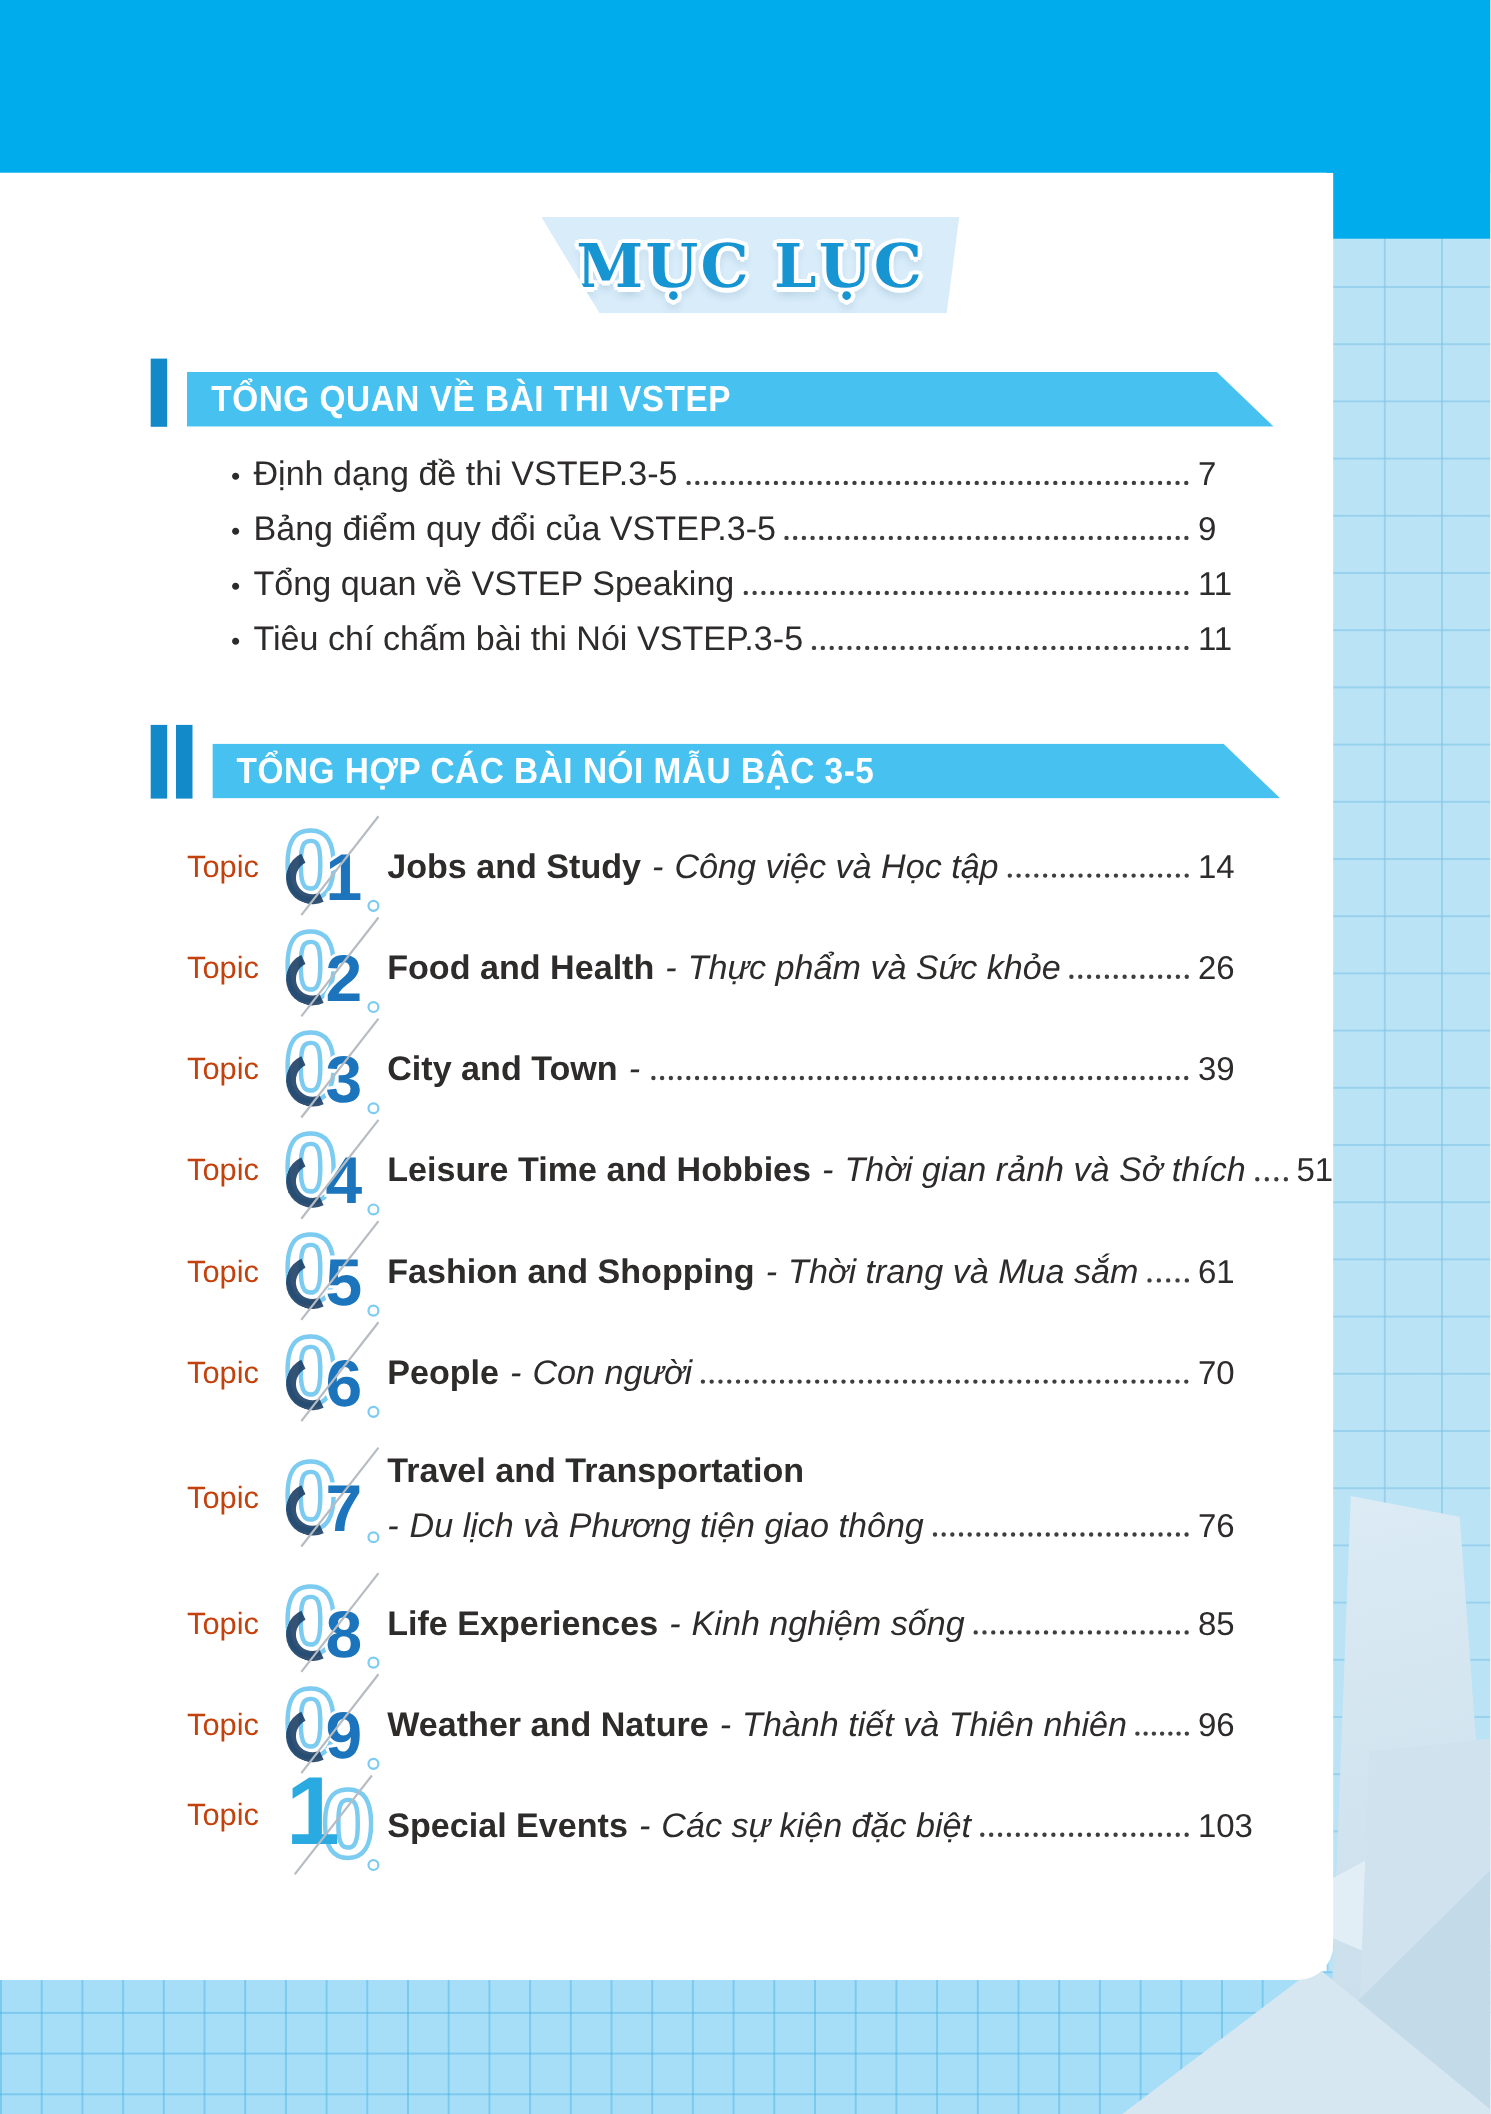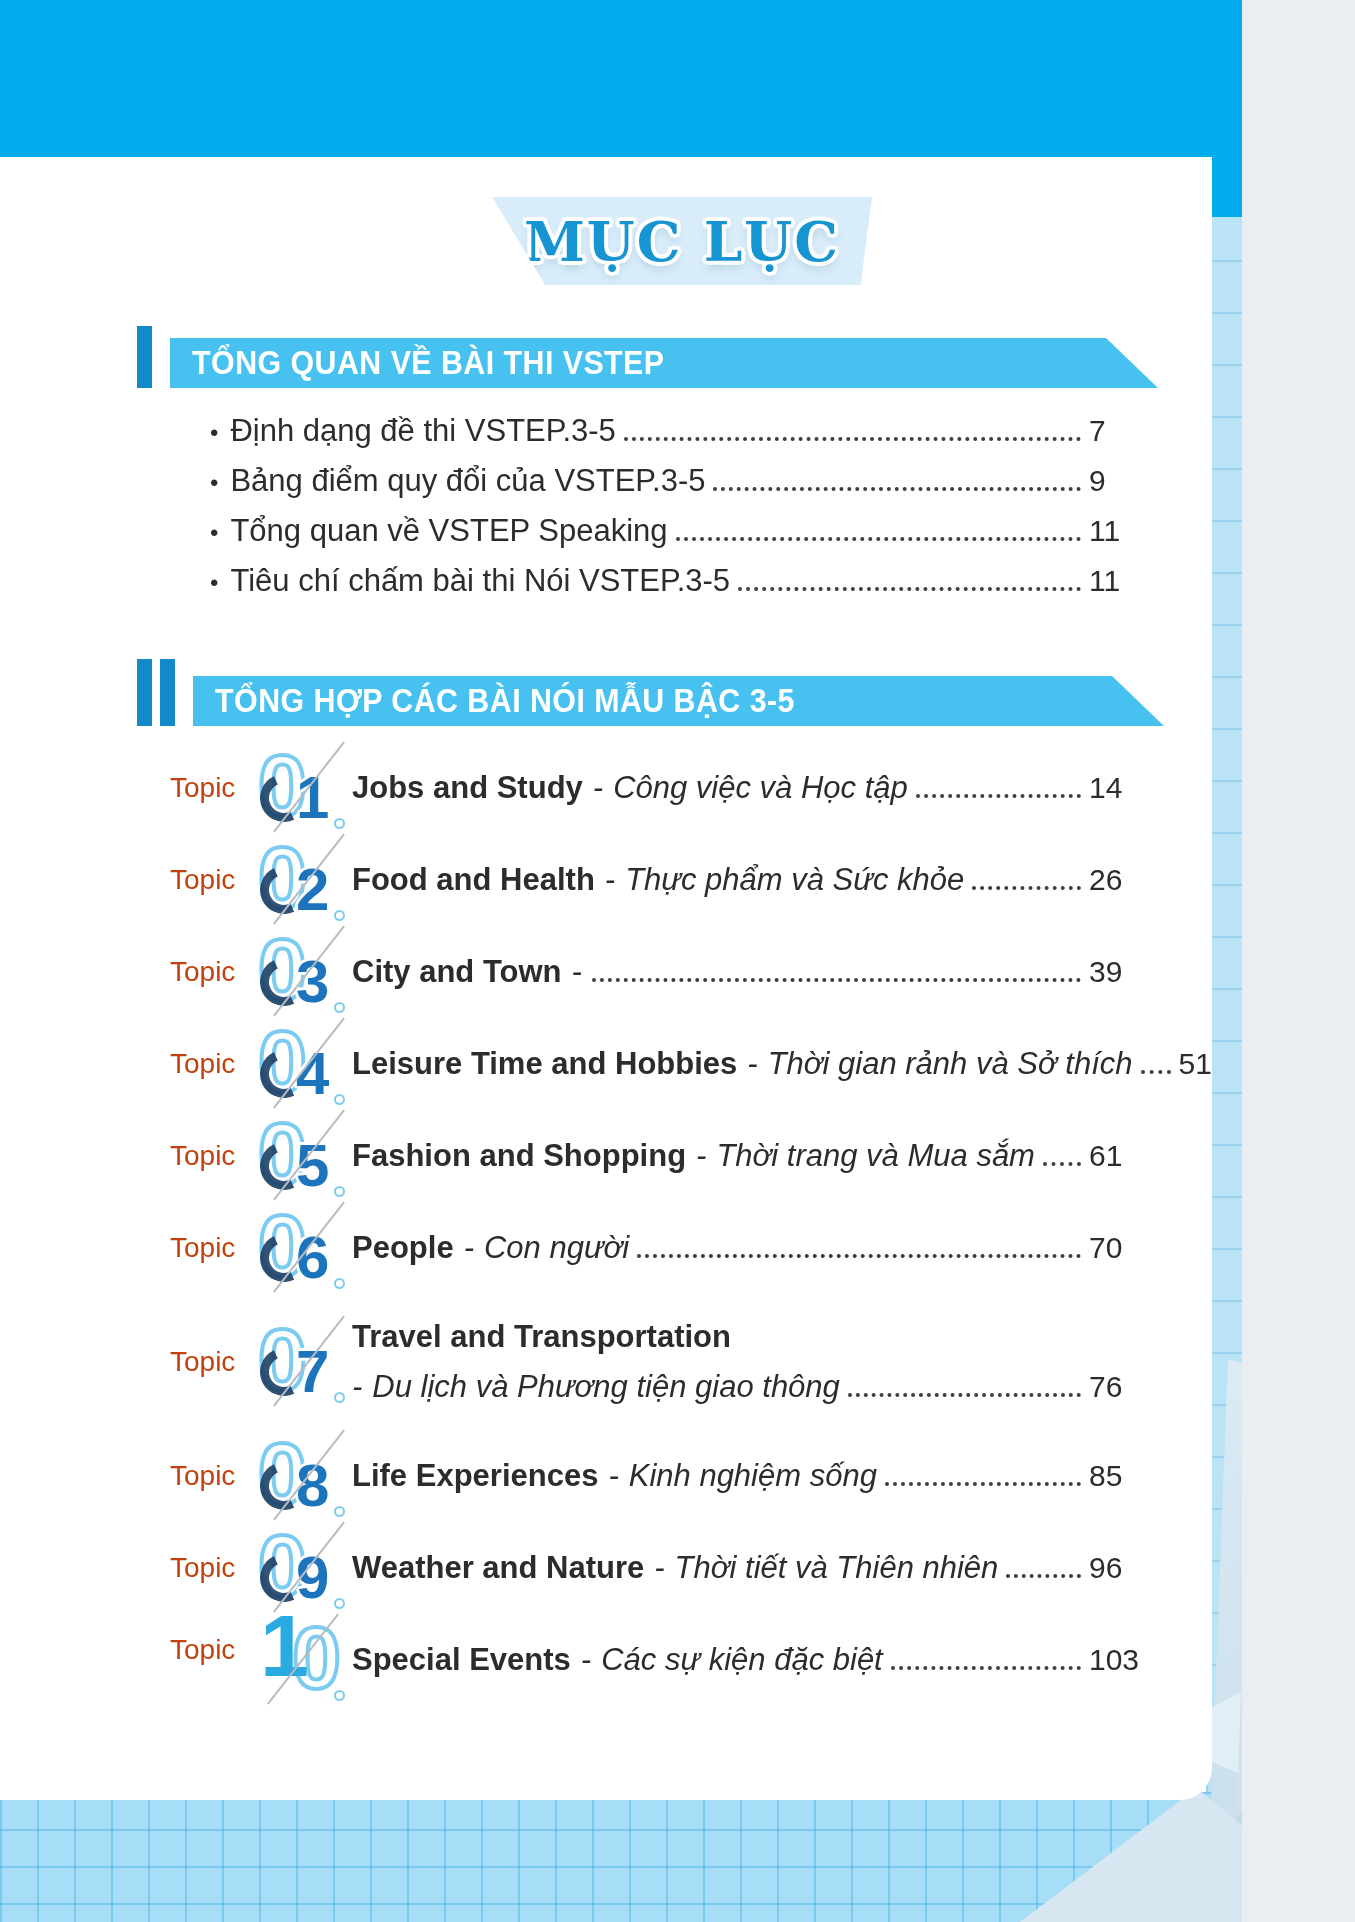--- a/index.html
+++ b/index.html
@@ -1,16 +1,16 @@
 <!DOCTYPE html>
 <html><head>
 <meta charset="utf-8">
 <style>
   html,body{margin:0;padding:0;background:#e8eef2;}
-  .canvas{position:relative;width:1242px;height:1922px;overflow:hidden;background:#fff;
+  .canvas{position:relative;width:1355px;height:1922px;overflow:hidden;background:#fff;
           font-family:"Liberation Sans","DejaVu Sans",sans-serif;}
 
   
   .top-band{position:absolute;left:0;top:0;width:1355px;height:157px;background:#00acec;z-index:6;}
   .right-col{position:absolute;left:1206px;top:0;width:149px;height:1922px;z-index:1;
              background-color:#bae3f6;
              background-image:linear-gradient(to right,rgba(125,195,230,.55) 2px,transparent 2px),
                               linear-gradient(to bottom,rgba(125,195,230,.55) 2px,transparent 2px);
              background-size:52px 52px;}
   .right-col-cyan{position:absolute;left:1206px;top:0;width:149px;height:217px;background:#00acec;z-index:2;}
@@ -338,21 +338,21 @@
             <span class="n-outline">0</span>
             <span class="n-accent"></span>
             <span class="n-solid">9</span>
             <span class="n-slash"></span>
             <span class="n-ring"></span>
           </span>
         </div>
         <div class="tline">
           <span class="ttitle">Weather and Nature</span>
           <span class="tdash">-</span>
-          <span class="tsub">Thời tiết và Thiên nhiên</span>
+          <span class="tsub">Thành tiết và Thiên nhiên</span>
           <span class="leader"></span>
           <span class="pageno">96</span>
         </div>
       </div>
 
       <div class="trow">
         <div class="badge">
           <span class="tnum ten" style="margin-left:88px;">
             <span class="n-outline">0</span>
             <span class="n-solid">1</span>

